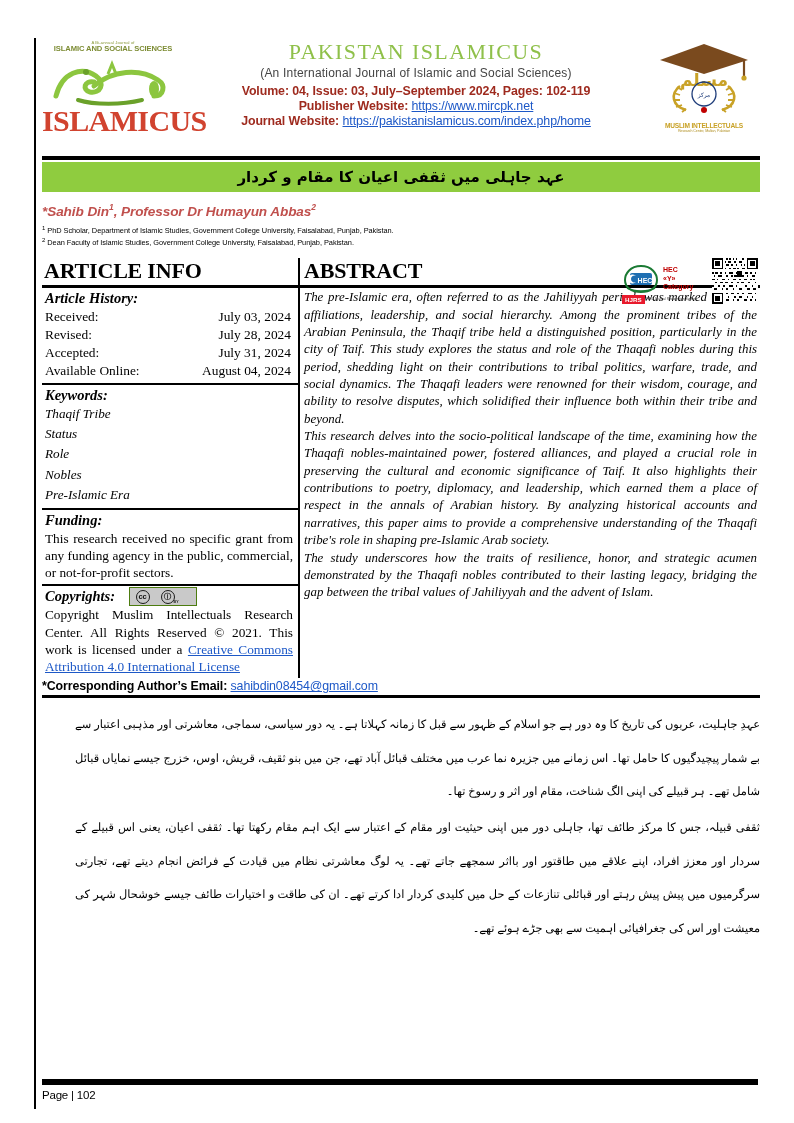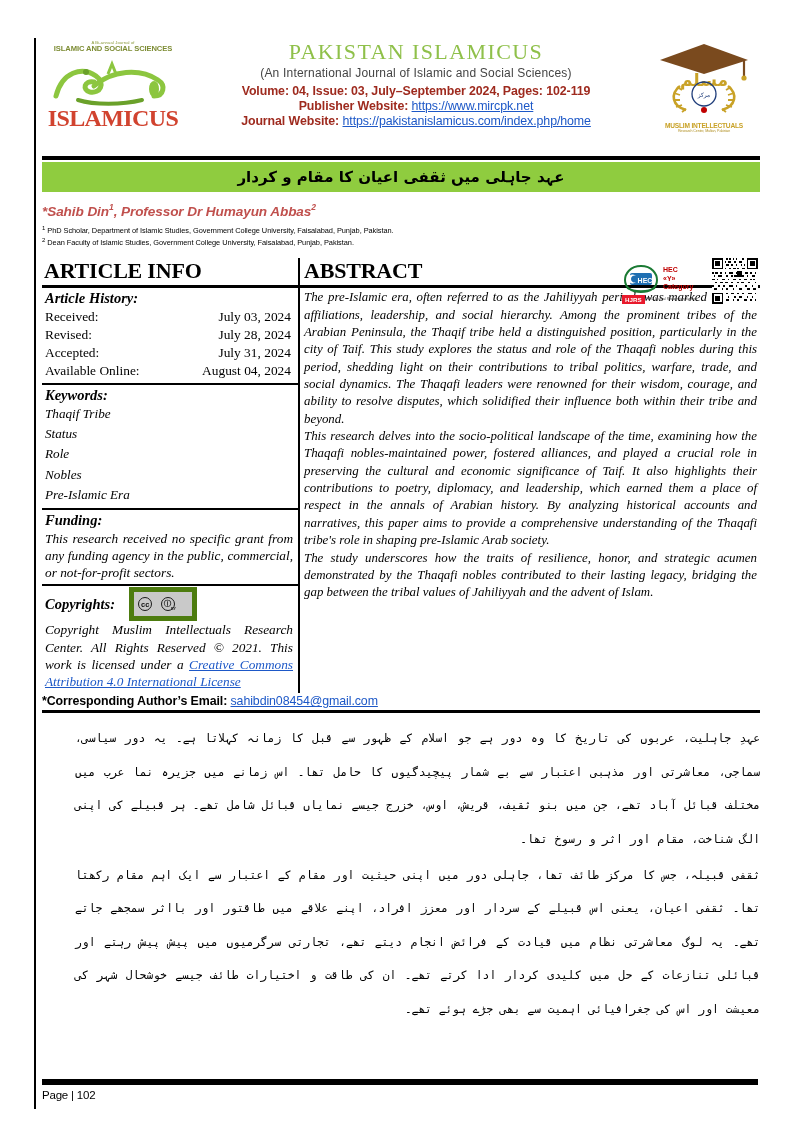--- a/index.html
+++ b/index.html
@@ -47,21 +47,21 @@
   }
   .logo-left .mark {
     height: 52px;
     position: relative;
     margin-top: 3px;
   }
   .logo-left .mark svg { display:block; margin: 0 auto; }
   .logo-left .wordmark {
     font-family: "Liberation Serif", serif;
     font-weight: bold;
-    font-size: 24px;
+    font-size: 30px;
     color: #d1432f;
     text-align: center;
     letter-spacing: -.6px;
     line-height: 1;
     margin-top: -2px;
   }
   .header-center {
     flex: 1 1 auto;
     text-align: center;
     padding: 0 4px;
@@ -240,27 +240,26 @@
     font-family: "Liberation Serif", serif;
     font-style: italic;
     font-size: 13.2px;
     line-height: 1.52;
   }
   .body-just {
     font-size: 13.3px;
     line-height: 1.3;
     text-align: justify;
     text-justify: inter-word;
-    font-style: italic;
   }
   .cc-row { display: flex; align-items: center; gap: 14px; }
   .cc-badge {
-    width: 68px; height: 34px;
+    width: 68px; height: 19px;
     background: #c9c9c9;
-    border: 5px solid #4d7c0f;
+    border: 1px solid #4d7c0f;
     display: flex; align-items: center; justify-content: space-around;
   }
   .cc-circ {
     width: 14px; height: 14px; border-radius: 50%;
     border: 1.6px solid #1a1a1a; background: #c9c9c9;
     font-family: "Liberation Sans", sans-serif;
     font-size: 7.5px; font-weight: bold;
     display:flex;align-items:center;justify-content:center;
     color:#111;
   }
@@ -287,21 +286,21 @@
     font-weight: bold;
     font-size: 12.4px;
     margin-top: 1px;
     letter-spacing: -.1px;
   }
   .corr a { color:#1d58c7; text-decoration: underline; font-weight: normal; }
   .rule-thin { height: 2.5px; background:#000; margin-top: 2px; }
   
   .urdu-body {
     direction: rtl;
-    font-family: Liberation Mono, monospace;
+    font-family: Liberation Serif, serif;
     font-size: 11.4px;
     line-height: 2.95;
     text-align: justify;
     margin-top: 10px;
     letter-spacing: 0;
     margin-left: 33px;
   }
   .urdu-body p { margin: 0 0 2px 0; }
   
   .footer {

